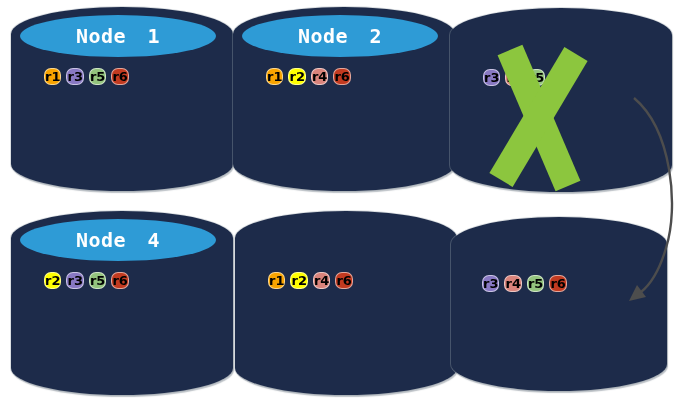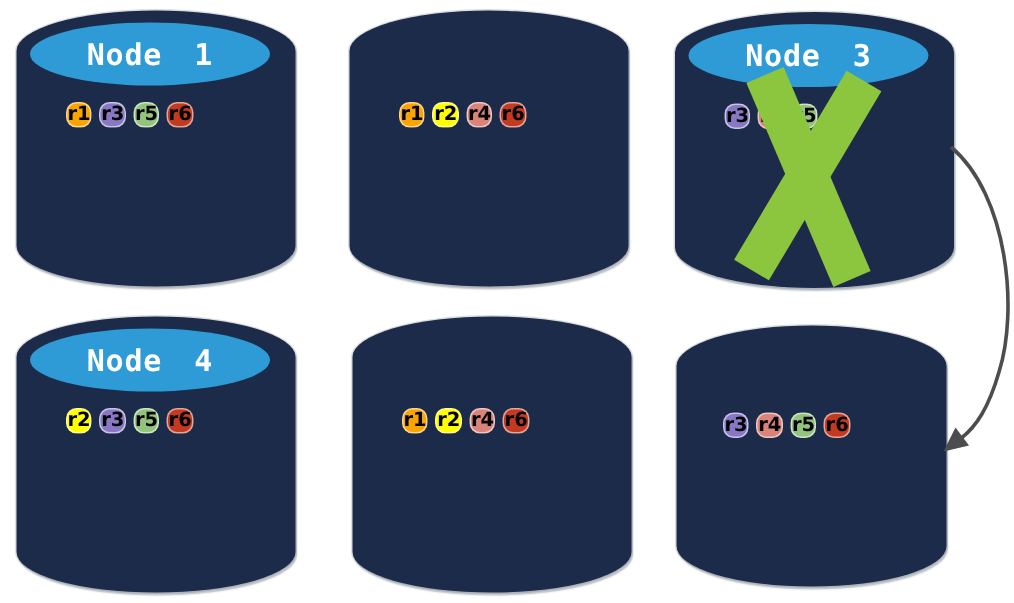--- a/index.html
+++ b/index.html
@@ -1,20 +1,20 @@
 <!DOCTYPE html>
 <html><head>
 <meta charset="utf-8">
 <style>
   html,body{margin:0;padding:0;background:#ffffff;}
   .canvas{
     position:relative;width:676px;height:402px;background:#ffffff;
     font-family:"DejaVu Sans",sans-serif;overflow:hidden;
   }
-  .node{position:absolute;width:186px;height:184px;z-index:2;}
+  .node{position:absolute;width:186px;height:184px;z-index:2;padding-left:36px;}
   .shell{
     position:absolute;left:0;top:0;right:0;bottom:0;
     background:#1D2B4A;
     border-radius:50% / 27px;
     box-shadow:1px 2px 1px rgba(125,135,145,.5), 0 0 0 1px rgba(150,160,170,.35);
   }
   .cap{
     position:absolute;left:9px;right:17px;top:8px;height:42px;
     background:#2E9BD6;border-radius:50%;
     display:flex;align-items:center;justify-content:center;
@@ -53,33 +53,33 @@
     <div class="bars">
       <div class="bar" style="background: rgb(249, 164, 0);">r1</div>
       <div class="bar" style="background: rgb(136, 120, 195);">r3</div>
       <div class="bar" style="background: rgb(147, 196, 125);">r5</div>
       <div class="bar" style="background: rgb(194, 58, 32);">r6</div>
     </div>
   </div>
 
   <div class="node" style="left:233px;top:7px;">
     <div class="shell"></div>
+    <div class="cap">
+      <span class="title">Node 2</span>
+    </div>
     <div class="bars">
       <div class="bar" style="background: rgb(249, 164, 0);">r1</div>
       <div class="bar" style="background: rgb(255, 255, 0);">r2</div>
       <div class="bar" style="background: rgb(217, 131, 123);">r4</div>
       <div class="bar" style="background: rgb(194, 58, 32);">r6</div>
     </div>
   </div>
 
   <div class="node" style="left:450px;top:8px;">
     <div class="shell"></div>
-    <div class="cap">
-      <span class="title">Node 3</span>
-    </div>
     <div class="bars">
       <div class="bar" style="background: rgb(136, 120, 195);">r3</div>
       <div class="bar" style="background: rgb(217, 131, 123);">r4</div>
       <div class="bar" style="background: rgb(147, 196, 125);">r5</div>
       <div class="bar" style="background: rgb(194, 58, 32);">r6</div>
     </div>
     <svg class="xmark" width="118" height="146" viewBox="0 0 118 146">
       <line x1="28" y1="4" x2="86" y2="140" stroke-width="27" stroke="#8CC63E"></line>
       <line x1="94" y1="8" x2="19" y2="134" stroke-width="27" stroke="#8CC63E"></line>
     </svg>

